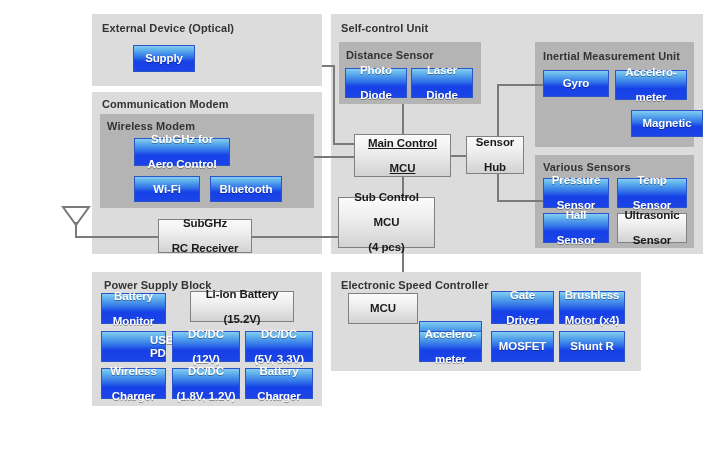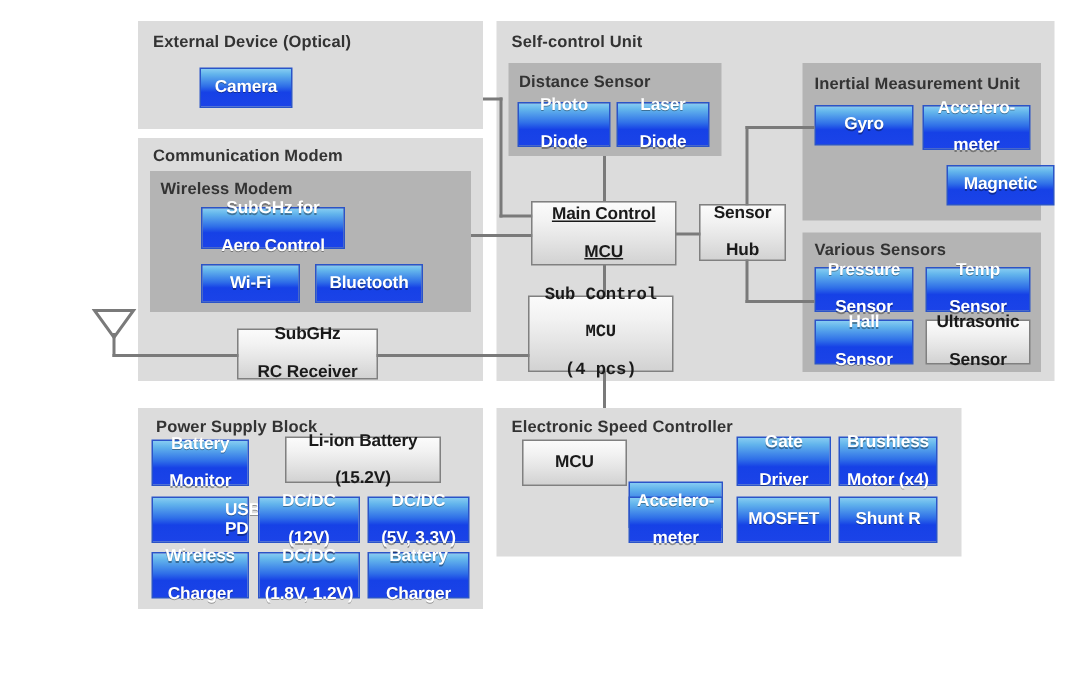--- a/index.html
+++ b/index.html
@@ -42,21 +42,21 @@
   .ant{position:absolute;}
 </style>
 </head>
 <body>
 
 <div id="root">
 
   <div class="panel" style="left:92px;top:14px;width:230px;height:72px;"></div>
   <div class="panel-title" style="left:102px;top:22px;">External Device (Optical)</div>
   <div class="blk blue" style="left:133px;top:45px;width:62px;height:27px;">
-    <span>Camera</span>
+    <span>Supply</span>
   </div>
 
   <div class="panel" style="left:92px;top:92px;width:230px;height:162px;"></div>
   <div class="panel-title" style="left:102px;top:98px;">Communication Modem</div>
 
   <div class="panel dark" style="left:100px;top:114px;width:214px;height:94px;"></div>
   <div class="panel-title" style="left:107px;top:120px;">Wireless Modem</div>
 
   <div class="blk blue" style="left:134px;top:138px;width:96px;height:28px;">
     <span>
@@ -156,21 +156,21 @@
   <div class="ln lnv" style="left:497px;top:165px;height:37px;"></div>
   <div class="ln lnh" style="left:497px;top:200px;width:46px;"></div>
 
   <div class="blk grey" style="left:354px;top:134px;width:97px;height:43px;text-decoration:underline;">
     <span>
       <span>Main Control</span><br>
       <span>MCU</span>
     </span>
   </div>
 
-  <div class="blk grey" style="left:352px;top:197px;width:97px;height:51px;font-family:Liberation Mono, monospace;">
+  <div class="blk grey" style="left:338px;top:197px;width:97px;height:51px;">
     <span>
       <span>Sub Control</span><br>
       <span>MCU</span><br>
       <span>(4 pcs)</span>
     </span>
   </div>
 
   <div class="blk grey" style="left:466px;top:136px;width:58px;height:38px;">
     <span>
       <span>Sensor</span><br>

